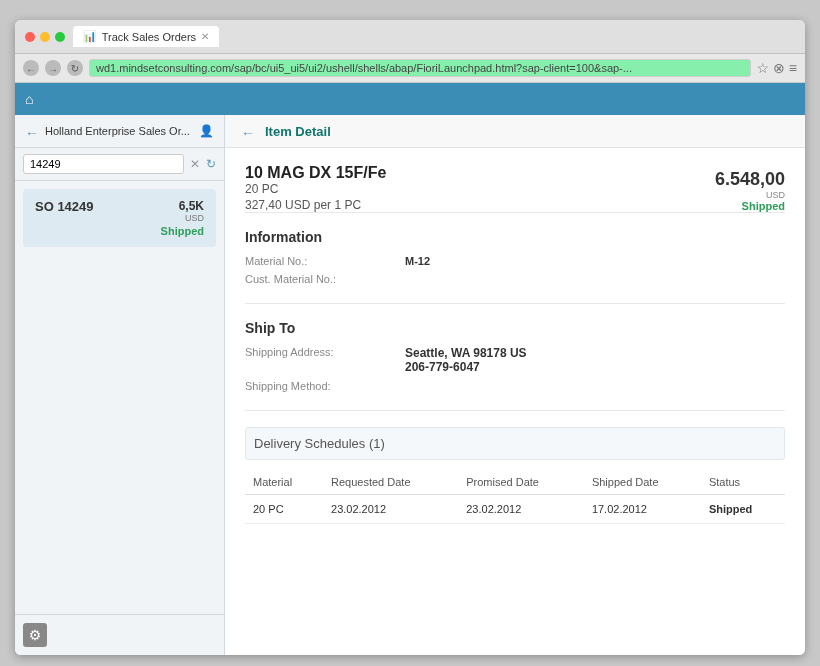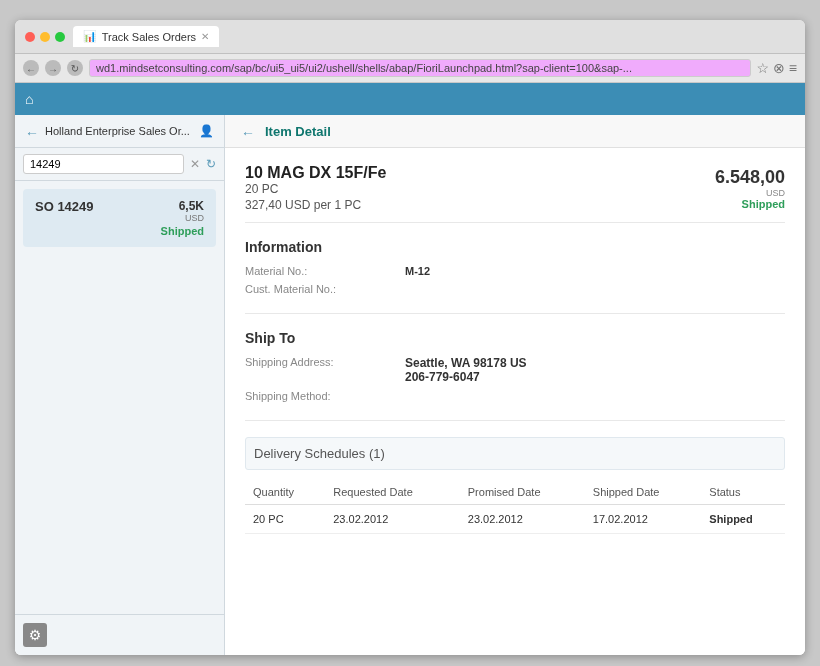--- a/index.html
+++ b/index.html
@@ -80,21 +80,21 @@
       display: flex;
       align-items: center;
       justify-content: center;
       font-size: 10px;
       color: #555;
       cursor: pointer;
     }
 
     .address-bar {
       flex: 1;
-      background: #f0abfc;
+      background: #86efac;
       border: 1px solid #ccc;
       border-radius: 3px;
       padding: 2px 6px;
       font-size: 11px;
       color: #444;
     }
 
     .toolbar-icons {
       display: flex;
       gap: 4px;
@@ -282,23 +282,23 @@
       font-weight: bold;
     }
 
     .item-detail-content {
       padding: 16px 20px;
     }
 
     .item-header {
       display: flex;
       justify-content: space-between;
-      align-items: center;
+      align-items: flex-end;
       margin-bottom: 8px;
-      padding-bottom: 10px;
+      padding-bottom: 0;
       border-bottom: 1px solid #e8e8e8;
     }
 
     .item-name {
       font-size: 16px;
       font-weight: bold;
       color: #222;
     }
 
     .item-price-block {
@@ -540,21 +540,21 @@
                 <span class="info-value"></span>
               </div>
             </div>
           </div>
 
           <div class="delivery-section">
             <div class="delivery-title">Delivery Schedules (1)</div>
             <table class="delivery-table">
               <thead>
                 <tr>
-                  <th>Quantity</th>
+                  <th>Material</th>
                   <th>Requested Date</th>
                   <th>Promised Date</th>
                   <th>Shipped Date</th>
                   <th>Status</th>
                 </tr>
               </thead>
               <tbody>
                 <tr>
                   <td>20 PC</td>
                   <td>23.02.2012</td>

